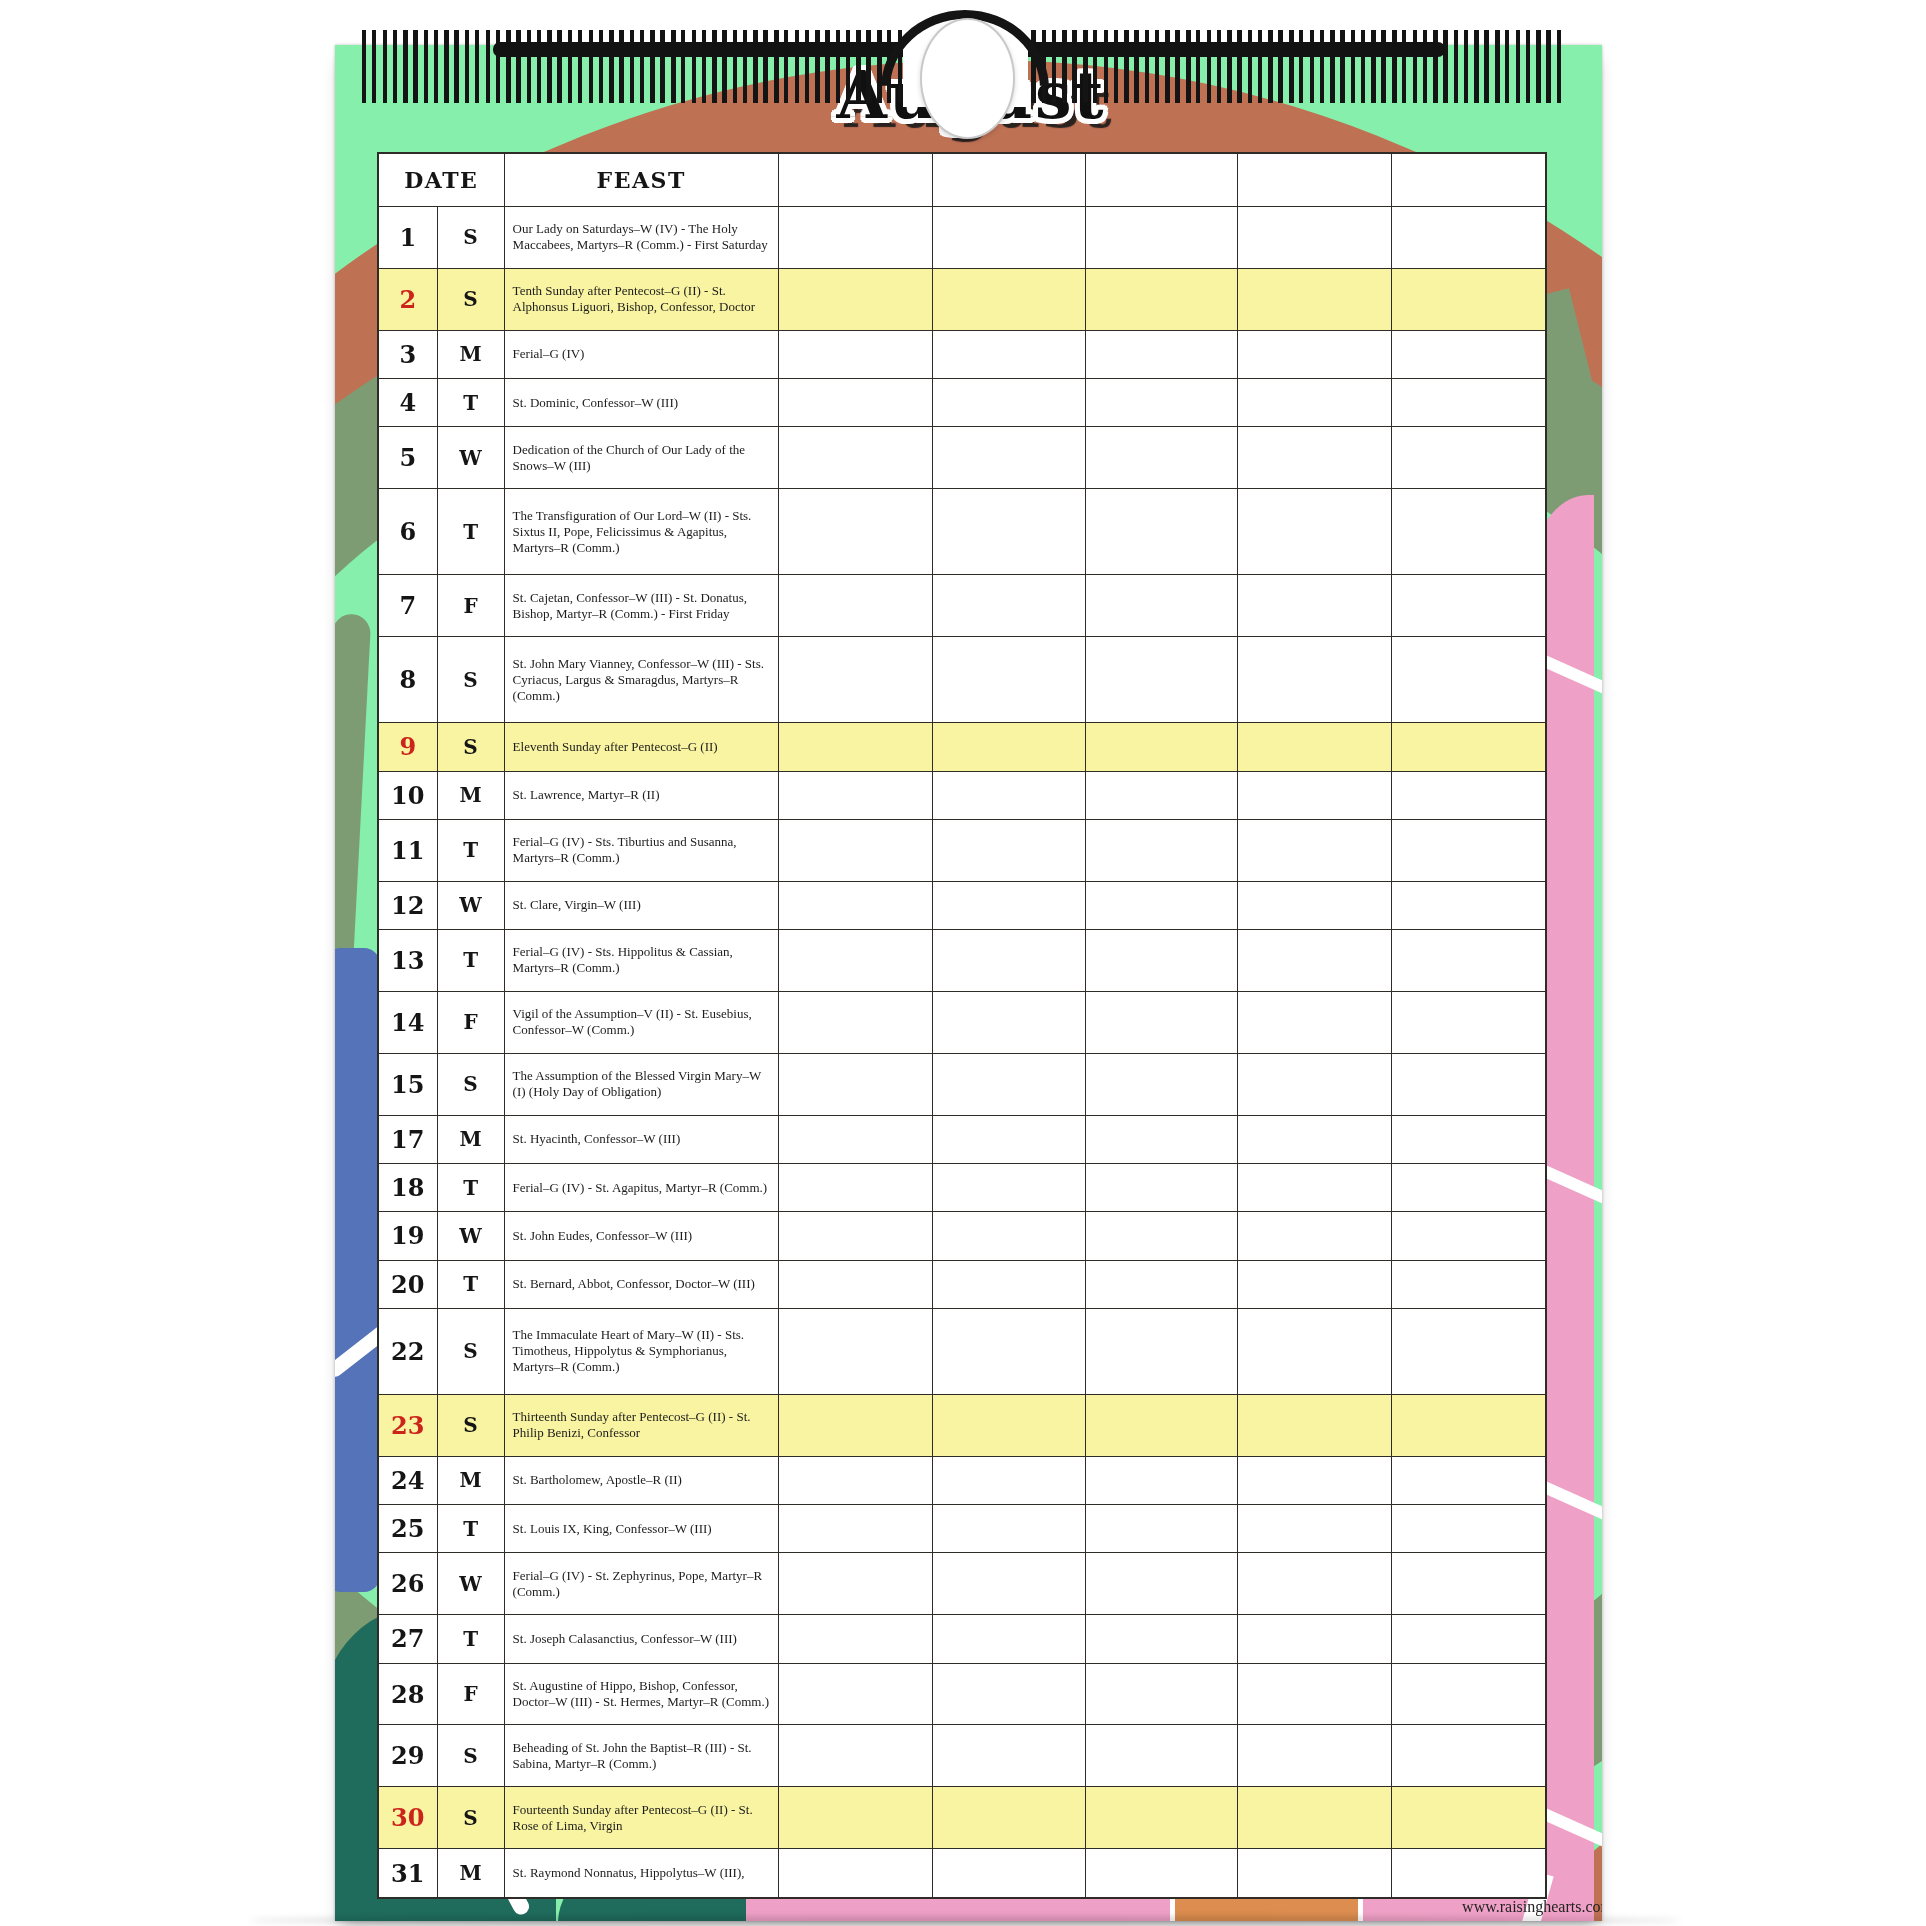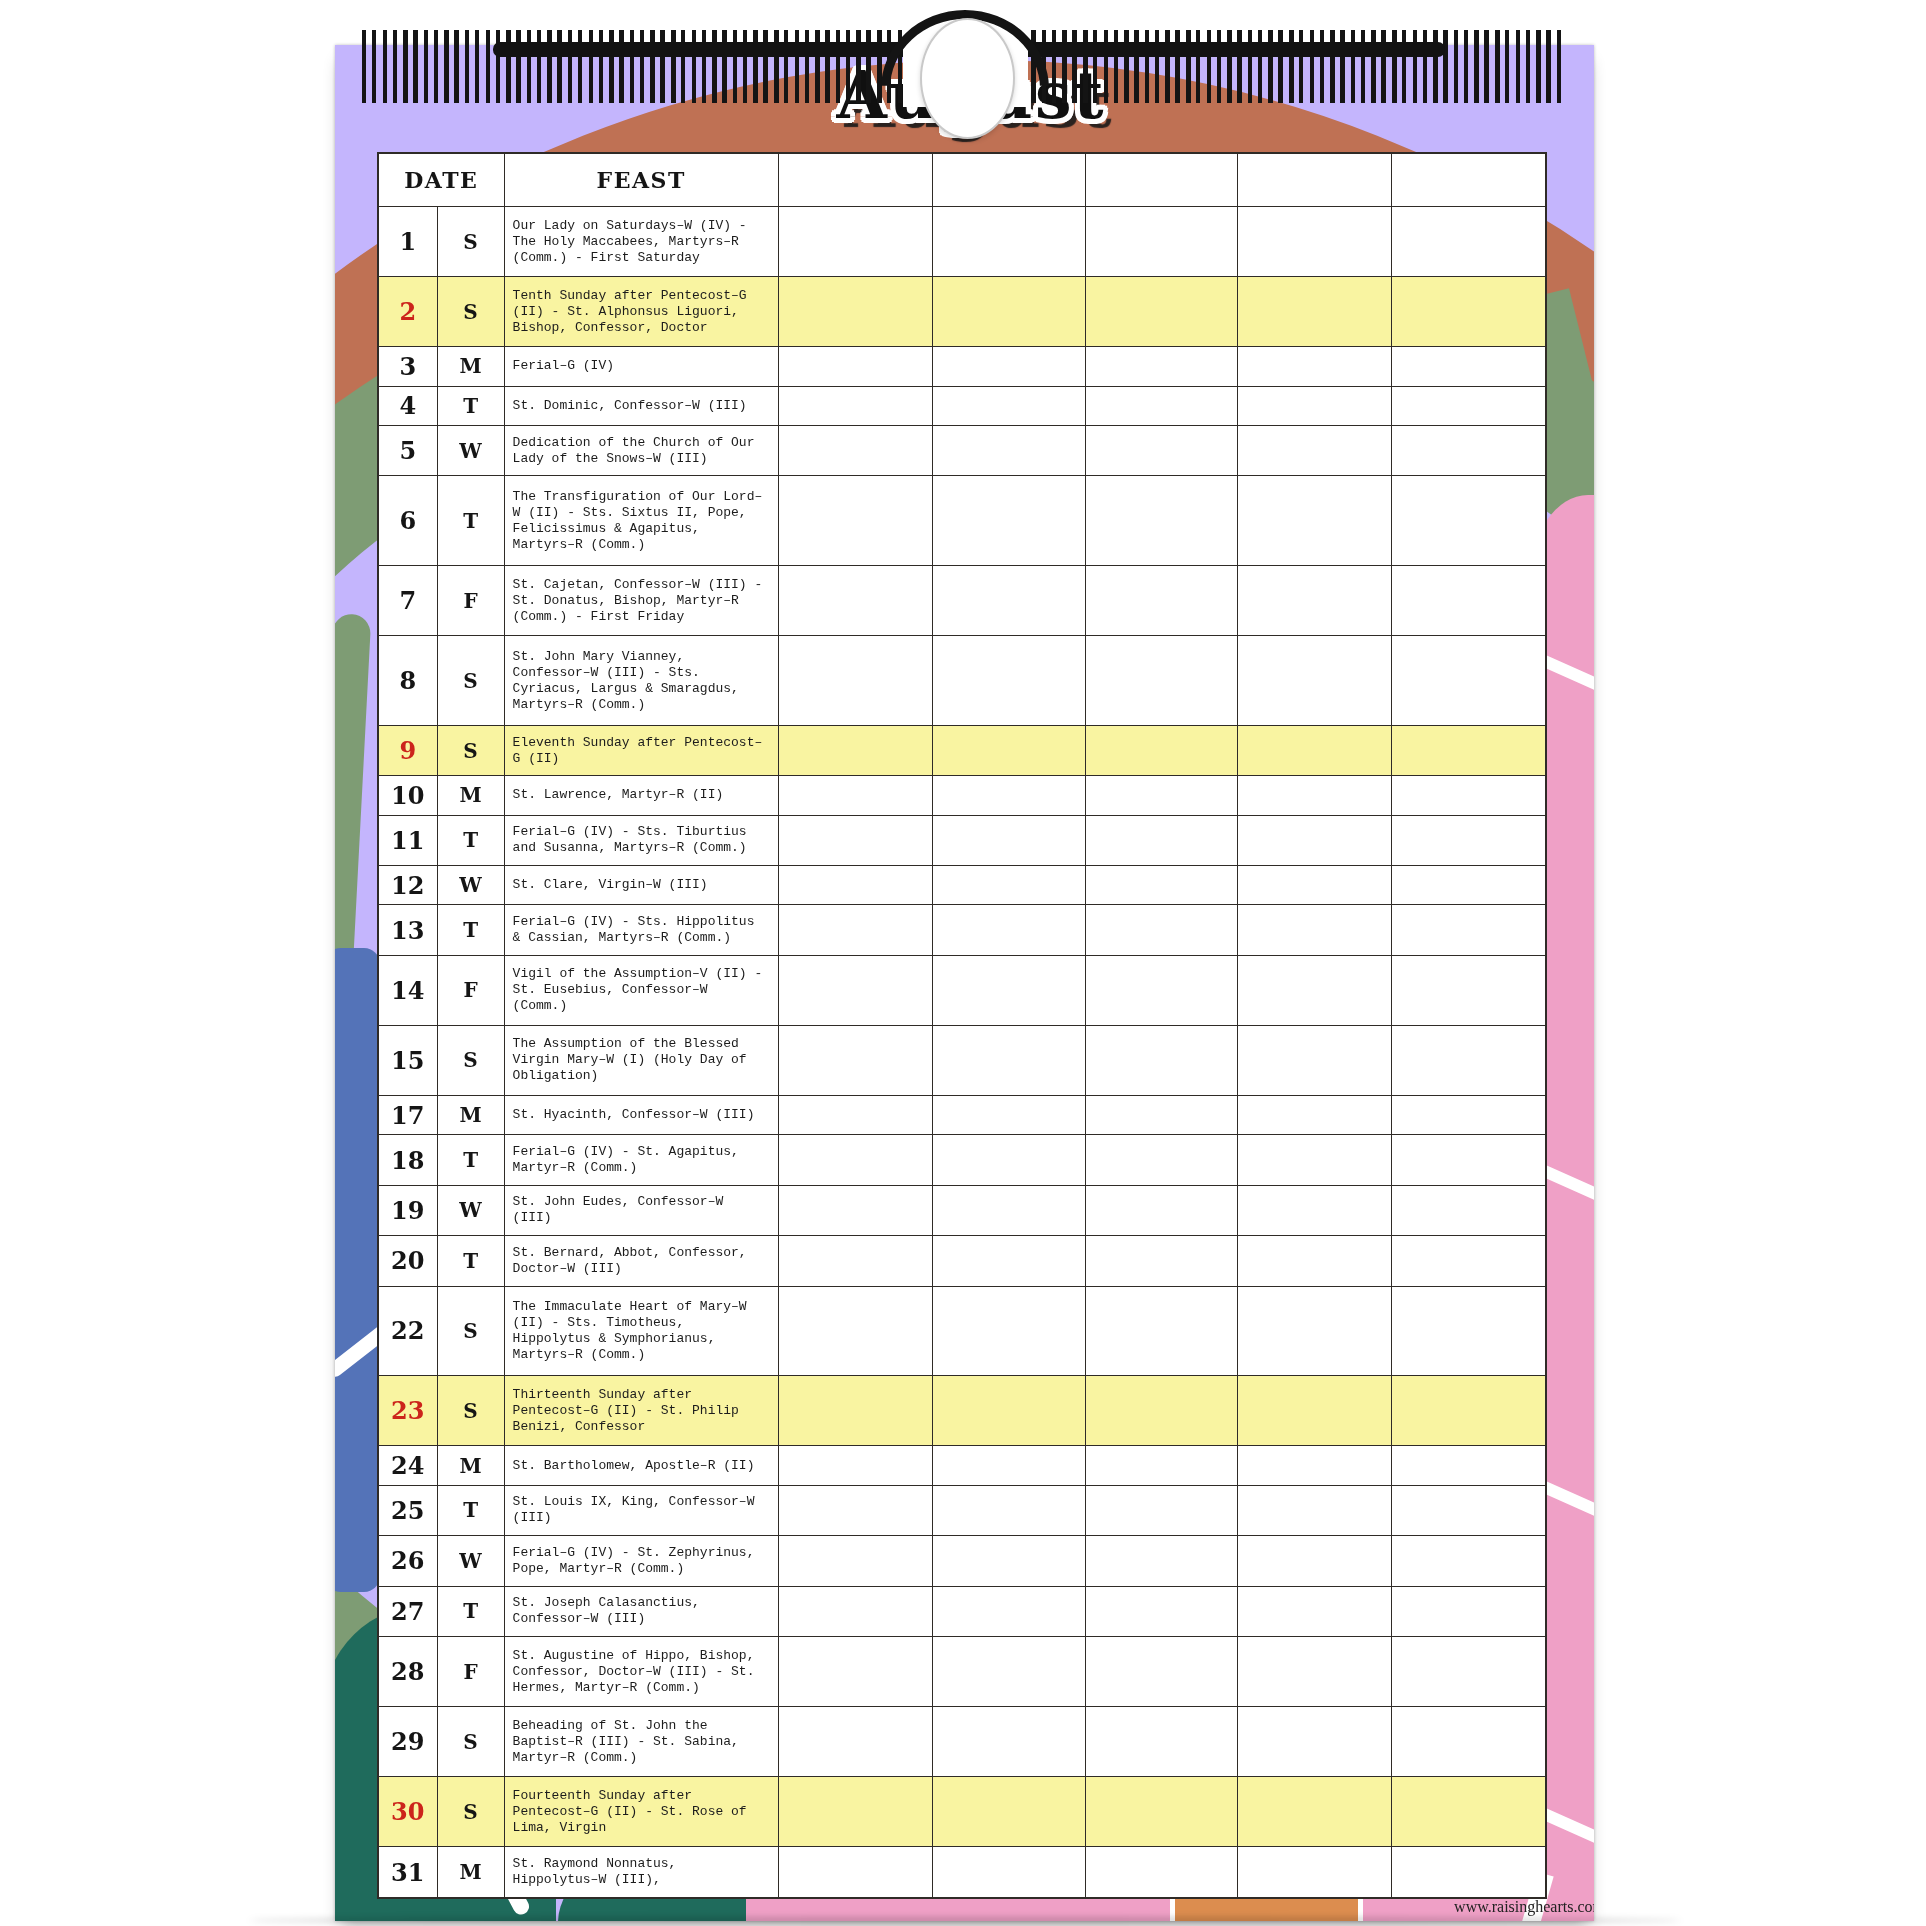--- a/index.html
+++ b/index.html
@@ -3,22 +3,22 @@
 <meta charset="utf-8">
 <style>
   :root{
     --yellow:#f9f4a1; --red:#cc241b; --rust:#bf7154; --sage:#7e9c74;
     --blue:#5473b8; --teal:#1f6b5c; --pink:#efa0c6; --orange:#dc8d4f;
     --wire:#141414; --border:#2f2b27;
   }
   html,body{margin:0;padding:0;}
   body{width:1927px;height:1927px;background:#fff;position:relative;overflow:hidden;
        font-family:"DejaVu Serif",serif;}
-  .page{position:absolute;left:335px;top:45px;width:1259px;height:1876px;background:#c4b5fd;
-        overflow:hidden;box-shadow:0 0 3px rgba(0,0,0,.25),0 10px 16px -6px rgba(0,0,0,.3);}
+  .page{position:absolute;left:335px;top:45px;width:1259px;height:1876px;background:#86efac;
+        overflow:hidden;box-shadow:0 0 3px rgba(0,0,0,.25),0 10px 16px -6px rgba(0,0,0,.3);padding-left:8px;}
   .shape{position:absolute;}
   .rust-arch{left:-434px;top:15px;width:2158px;height:2158px;border:139px solid var(--rust);
              border-radius:50%;box-sizing:border-box;}
   .green-arch{left:-364px;top:158px;width:2020px;height:1742px;border:134px solid var(--sage);
               border-radius:50%;box-sizing:border-box;}
   .green-sliver-left{left:-12px;top:569px;width:38px;height:396px;background:var(--sage);
               border-radius:20px;transform:rotate(3deg);}
   .green-sliver-right{left:1196px;top:248px;width:69px;height:248px;background:var(--sage);
               border-radius:0 0 48px 30px;transform:rotate(-14deg);}
   .blue-shape{left:-10px;top:903px;width:55px;height:644px;background:var(--blue);border-radius:16px;}
@@ -54,21 +54,21 @@
            8px 9px 1px rgba(25,25,25,.9);}
 
   table{position:absolute;left:42px;top:107px;width:1170px;height:1747px;z-index:2;
         border-collapse:collapse;table-layout:fixed;background:#fff;
         border:2.5px solid var(--border);}
   th,td{border:1.6px solid var(--border);overflow:hidden;}
   thead th{height:50px;font-weight:bold;font-size:22px;letter-spacing:1.5px;color:#151515;
            font-family:"DejaVu Serif",serif;}
   td.date-num{font-weight:bold;font-size:24px;text-align:center;color:#151515;}
   td.day-letter{font-weight:bold;font-size:20px;text-align:center;color:#151515;}
-  td.feast{font-family:Liberation Mono, monospace;font-size:13px;line-height:16px;
+  td.feast{font-family:Liberation Serif, serif;font-size:13px;line-height:16px;
            padding:4px 8px;color:#1c1c1c;vertical-align:middle;}
   tr.sunday{background:var(--yellow);}
   tr.sunday td.date-num{color:var(--red);}
 
   .footer{position:absolute;left:0;width:100%;top:1853px;text-align:right;z-index:3;
           font-family:"Liberation Serif",serif;font-size:16px;color:#222;margin-left:11px;}
 
   .binding{position:absolute;left:0;top:0;width:1927px;height:158px;z-index:5;}
   .wires{position:absolute;left:362px;top:30px;width:1204px;height:73px;
          background:repeating-linear-gradient(90deg,

